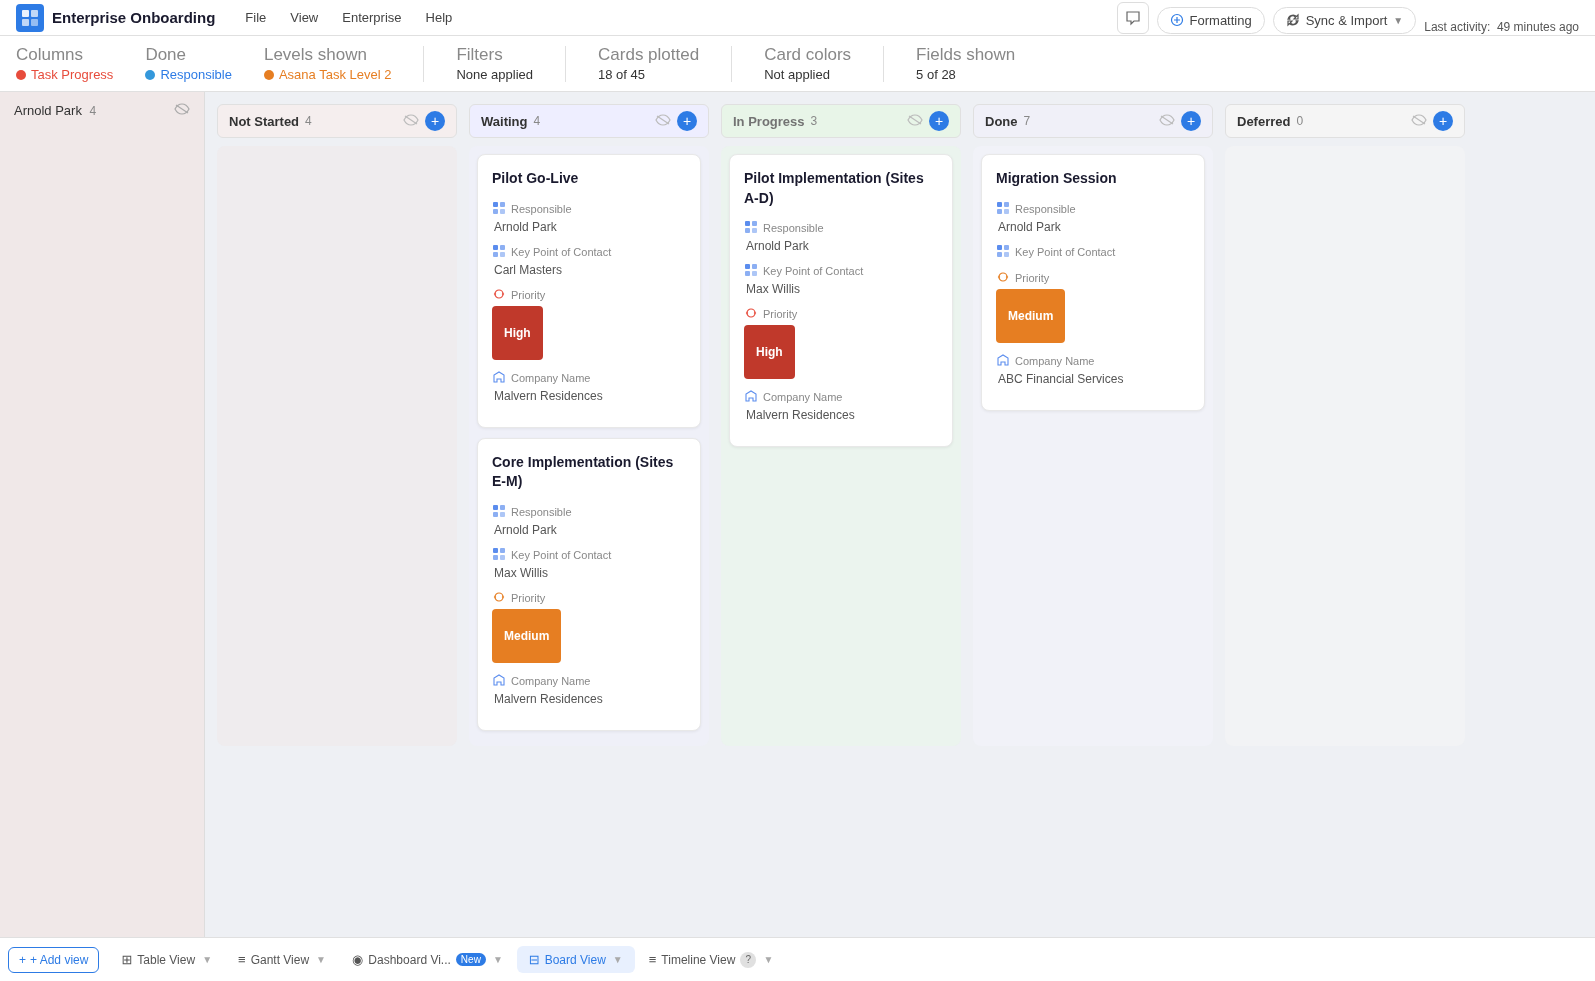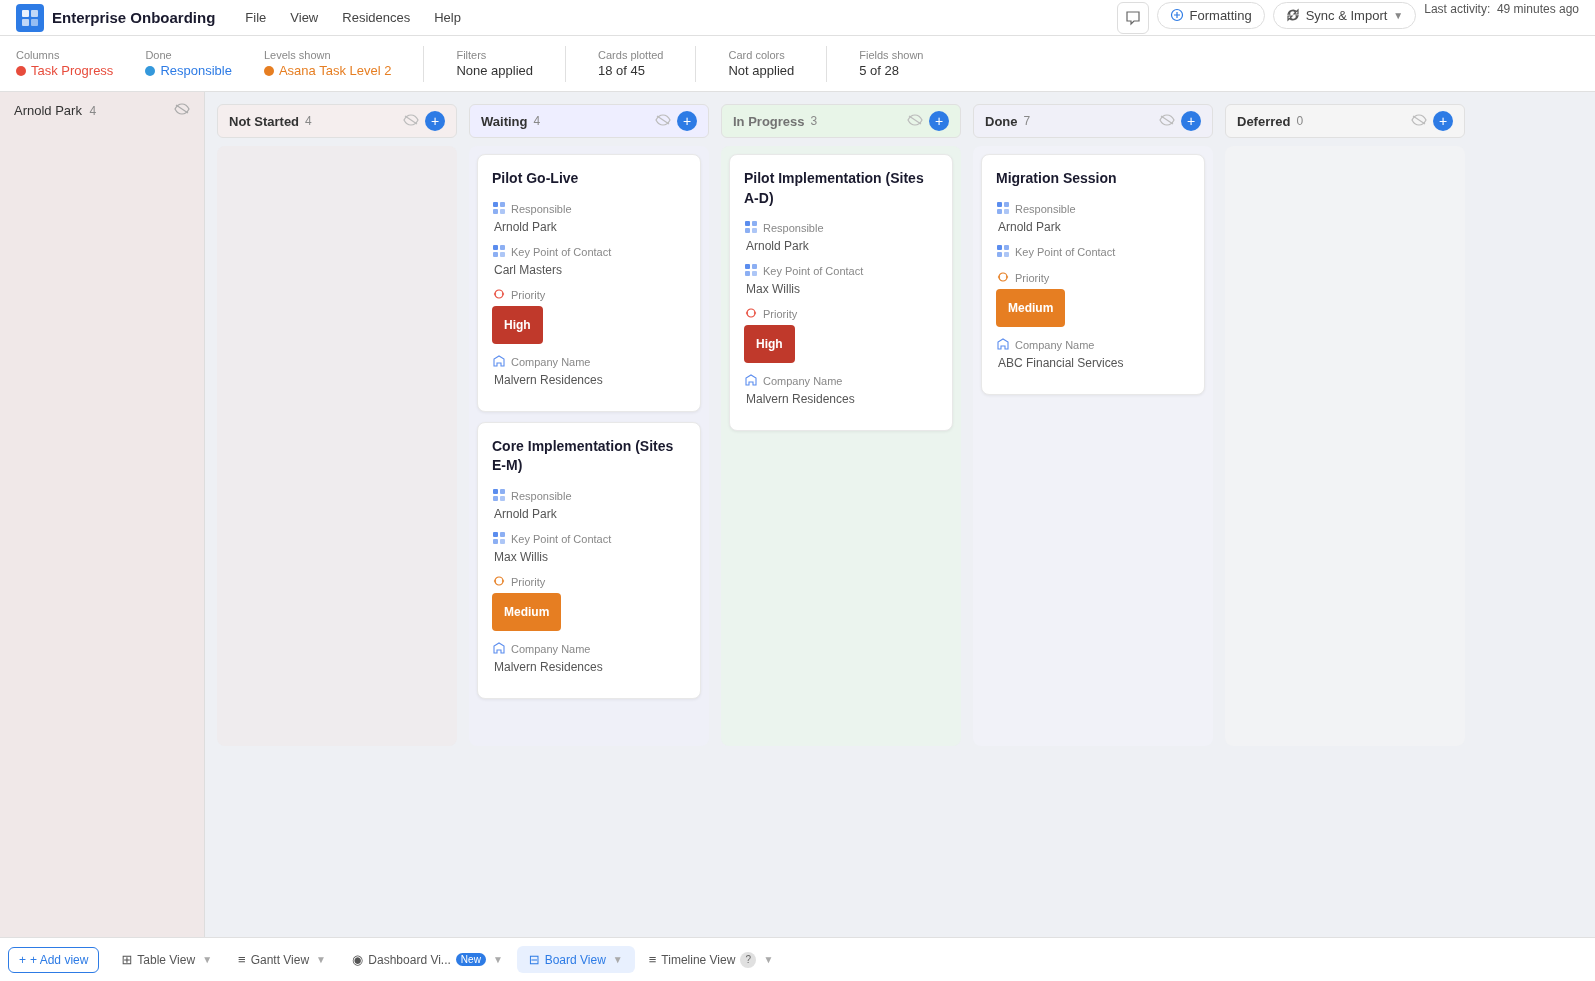--- a/index.html
+++ b/index.html
@@ -4,33 +4,33 @@
   <style>
     * { box-sizing: border-box; margin: 0; padding: 0; }
     body { font-family: -apple-system, BlinkMacSystemFont, 'Segoe UI', sans-serif; font-size: 13px; background: #f5f6f8; color: #333; height: 981px; overflow: hidden; display: flex; flex-direction: column; }
 
     
     .top-bar { background: #fff; border-bottom: 1px solid #e0e0e0; padding: 0 16px; display: flex; align-items: center; height: 36px; gap: 20px; flex-shrink: 0; }
     .app-logo { display: flex; align-items: center; gap: 8px; font-weight: 600; font-size: 15px; color: #1a1a2e; }
     .logo-icon { width: 28px; height: 28px; background: #2d7be5; border-radius: 4px; display: flex; align-items: center; justify-content: center; color: #fff; font-size: 14px; }
     .nav-links { display: flex; gap: 4px; }
     .nav-link { padding: 4px 10px; border-radius: 4px; cursor: pointer; color: #444; font-size: 13px; }
-    .top-bar-actions { display: flex; align-items: flex-start; gap: 8px; margin-left: auto; }
+    .top-bar-actions { display: flex; align-items: flex-end; gap: 8px; margin-left: auto; }
     .icon-btn { width: 32px; height: 32px; border-radius: 6px; border: 1px solid #ddd; background: #fff; display: flex; align-items: center; justify-content: center; cursor: pointer; color: #555; }
     .btn-pill { display: flex; align-items: center; gap: 6px; padding: 5px 12px; border-radius: 20px; border: 1px solid #ddd; background: #fff; cursor: pointer; font-size: 13px; color: #444; }
     .btn-pill .caret { font-size: 10px; color: #888; }
     .btn-formatting { background: #fff; }
     .btn-sync { background: #fff; }
     .last-activity { color: #888; font-size: 12px; }
     .last-activity span { color: #555; }
 
     
     .toolbar { background: #fff; border-bottom: 1px solid #e0e0e0; padding: 8px 16px; display: flex; align-items: center; gap: 32px; height: 56px; flex-shrink: 0; }
     .toolbar-item { display: flex; flex-direction: column; gap: 2px; }
-    .toolbar-label { font-size: 11px; color: #888; }
+    .toolbar-label { font-size: 17px; color: #888; }
     .toolbar-value { display: flex; align-items: center; gap: 5px; font-size: 13px; font-weight: 500; }
     .toolbar-value .dot { width: 10px; height: 10px; border-radius: 50%; }
     .dot-red { background: #e74c3c; }
     .dot-blue { background: #3498db; }
     .dot-orange { background: #e67e22; }
     .toolbar-divider { width: 1px; height: 36px; background: #e0e0e0; }
     .color-link { color: #e74c3c; font-weight: 500; }
     .blue-link { color: #2d7be5; font-weight: 500; }
     .orange-link { color: #e67e22; font-weight: 500; }
 
@@ -53,21 +53,21 @@
     .col-actions { display: flex; gap: 4px; align-items: center; }
     .col-icon-btn { color: #aaa; cursor: pointer; font-size: 14px; padding: 2px; }
     .col-add-btn { width: 20px; height: 20px; background: #2d7be5; border-radius: 50%; color: #fff; display: flex; align-items: center; justify-content: center; cursor: pointer; font-size: 14px; line-height: 1; }
 
     
     .card { background: #fff; border-radius: 8px; border: 1px solid #e8e8e8; padding: 14px; box-shadow: 0 1px 3px rgba(0,0,0,0.06); }
     .card-title { font-size: 14px; font-weight: 600; color: #1a1a2e; margin-bottom: 12px; line-height: 1.4; }
     .card-field { margin-bottom: 10px; }
     .card-field-label { display: flex; align-items: center; gap: 5px; font-size: 11px; color: #888; margin-bottom: 3px; }
     .card-field-value { font-size: 12px; color: #555; padding-left: 2px; }
-    .priority-badge { display: inline-block; padding: 12px 12px; border-radius: 4px; font-size: 12px; font-weight: 600; color: #fff; }
+    .priority-badge { display: inline-block; padding: 20px 12px; border-radius: 4px; font-size: 12px; font-weight: 600; color: #fff; }
     .priority-high { background: #c0392b; }
     .priority-medium { background: #e67e22; }
     .column-bg { background: rgba(255,255,255,0.4); border-radius: 8px; padding: 8px; min-height: 300px; }
 
     
     .bottom-tabs { height: 44px; background: #fff; border-top: 1px solid #e0e0e0; display: flex; align-items: center; padding: 0 8px; gap: 2px; flex-shrink: 0; }
     .tab-btn { display: flex; align-items: center; gap: 5px; padding: 6px 12px; border-radius: 6px; cursor: pointer; font-size: 12px; color: #555; white-space: nowrap; }
     .tab-btn.active { background: #e8f0fe; color: #2d7be5; }
     .tab-btn .tab-icon { font-size: 13px; }
     .tab-caret { font-size: 10px; color: #aaa; margin-left: 2px; }
@@ -94,21 +94,21 @@
         <rect x="1" y="10" width="7" height="7" rx="1" fill="#fff" opacity="0.7"></rect>
         <rect x="10" y="10" width="7" height="7" rx="1" fill="#fff" opacity="0.5"></rect>
       </svg>
     </div>
     <span>Enterprise Onboarding</span>
   </div>
 
   <nav class="nav-links">
     <span class="nav-link">File</span>
     <span class="nav-link">View</span>
-    <span class="nav-link">Residences</span>
+    <span class="nav-link">Enterprise</span>
     <span class="nav-link">Help</span>
   </nav>
 
   <div class="top-bar-actions">
     <div class="icon-btn" title="Chat">
       <svg width="16" height="16" viewBox="0 0 16 16" fill="none">
         <path d="M2 2h12v9H9l-3 3v-3H2V2z" stroke="#666" stroke-width="1.2" fill="none"></path>
       </svg>
     </div>
     <div class="btn-pill btn-formatting">

